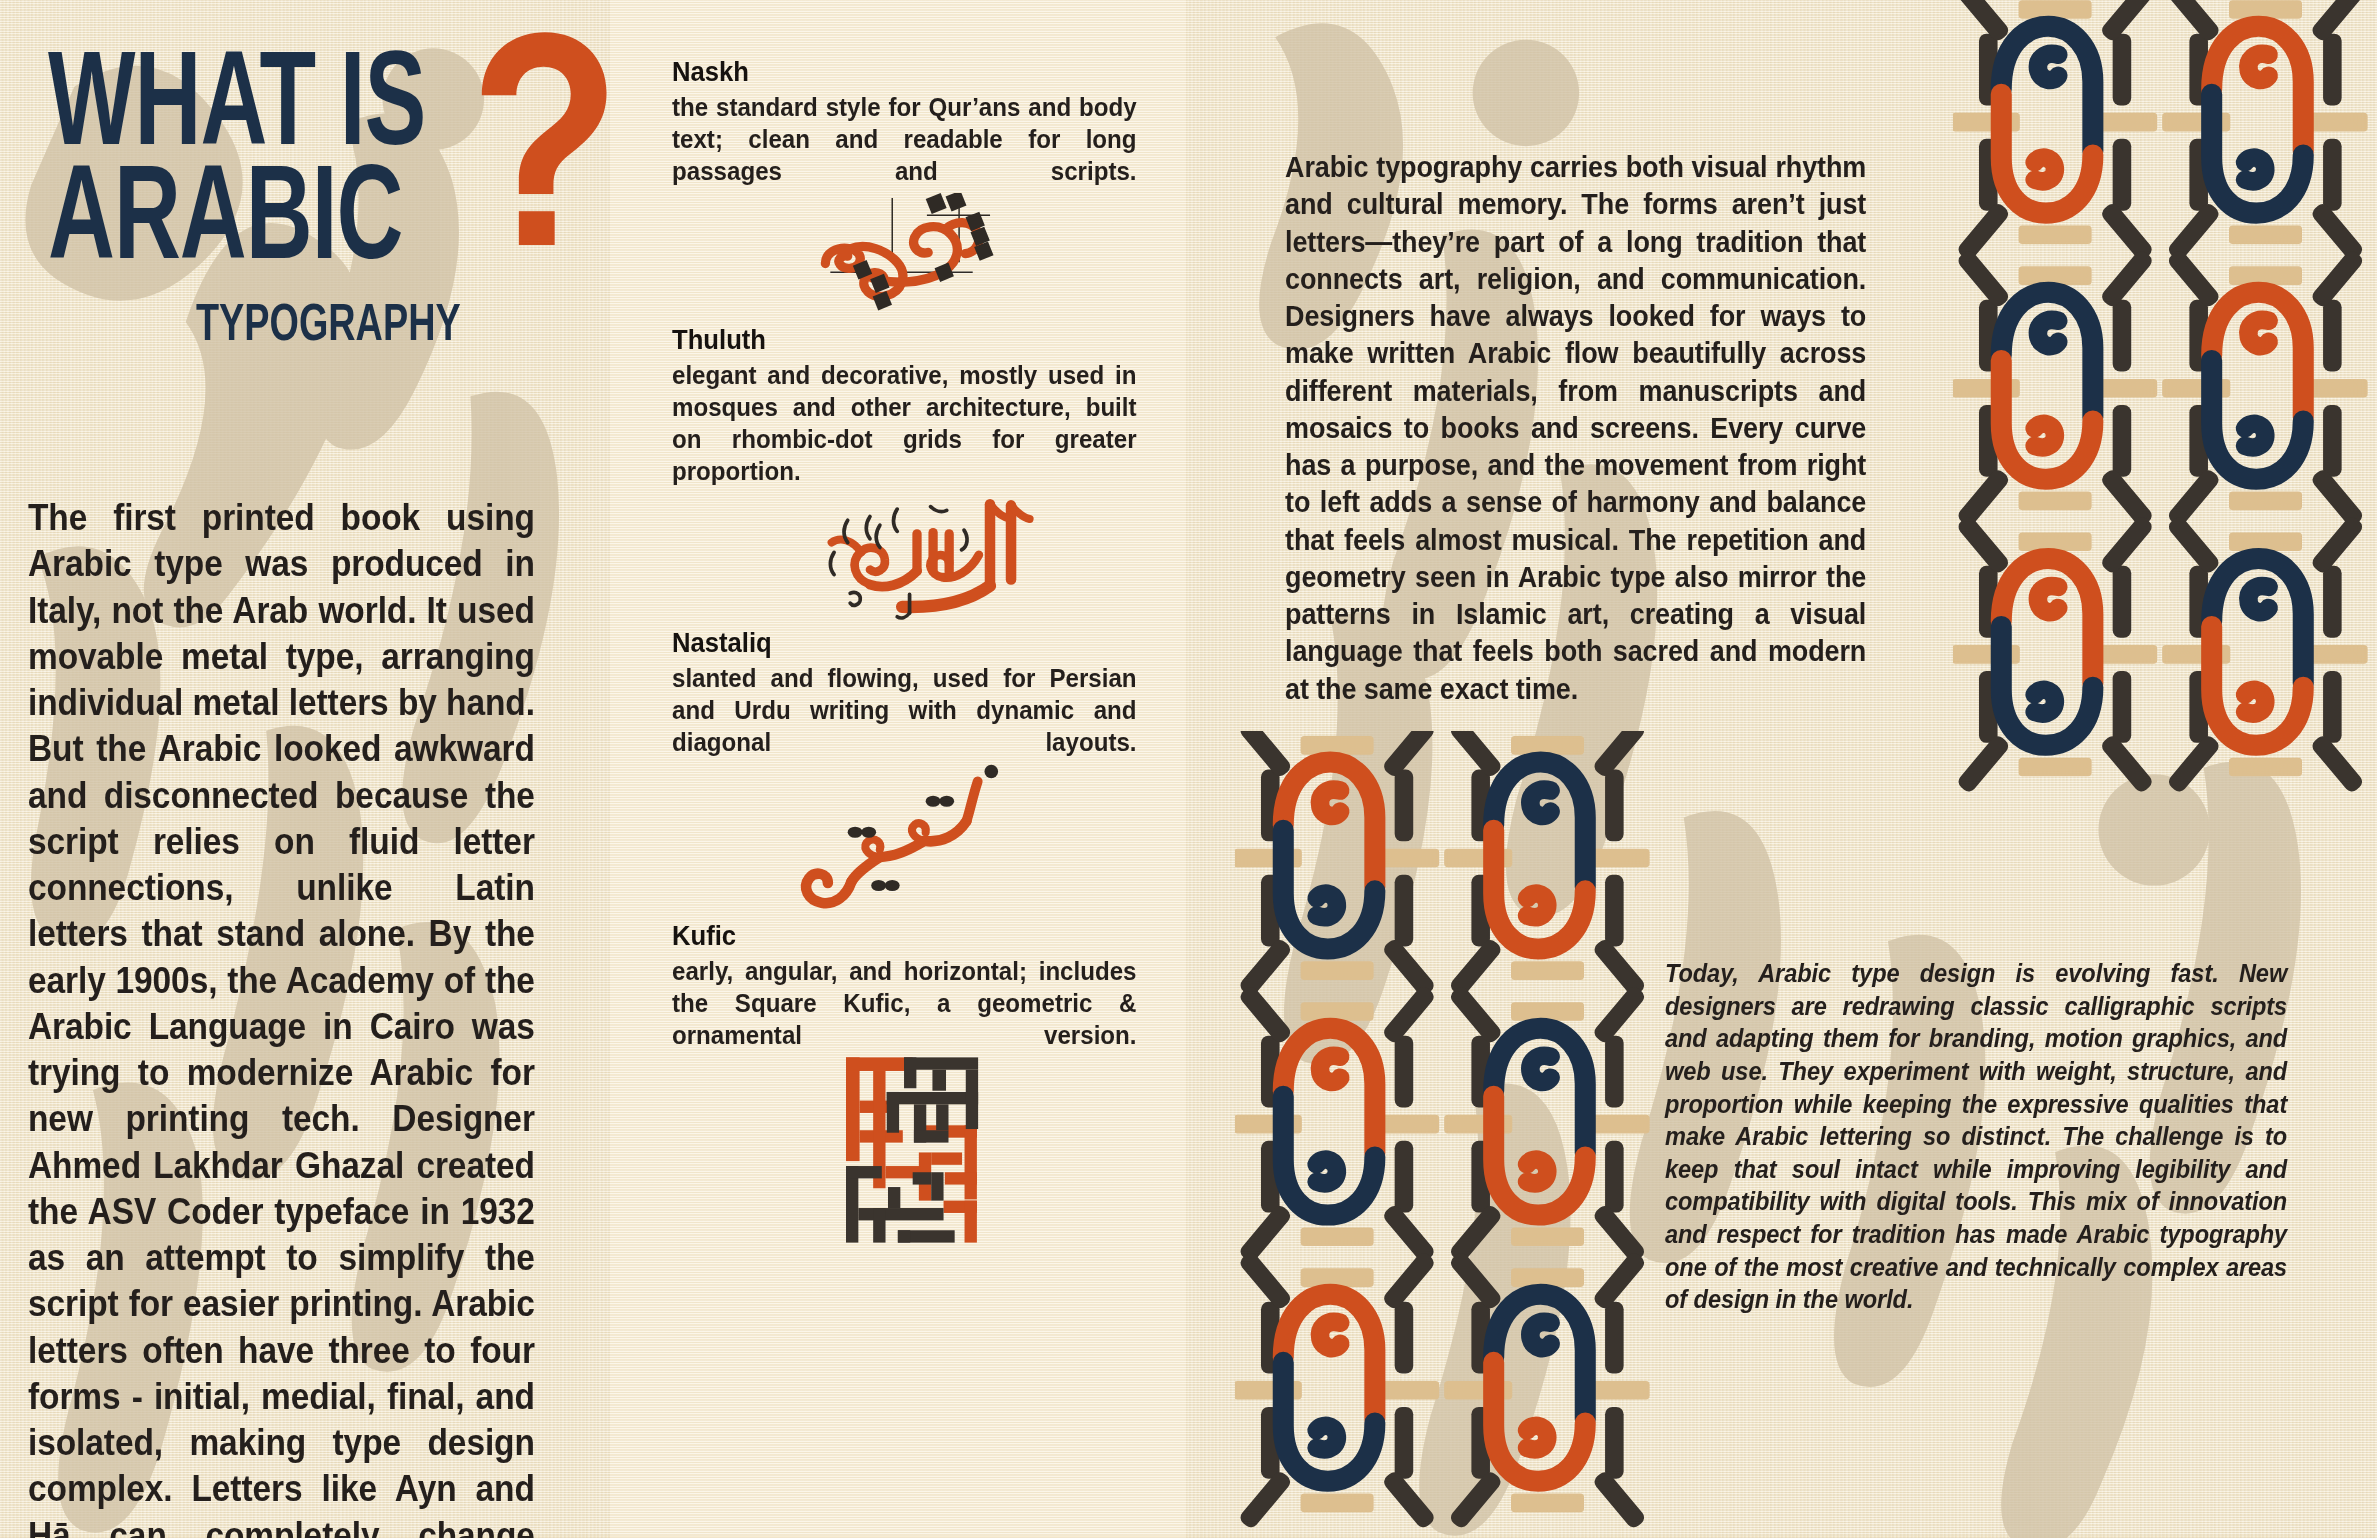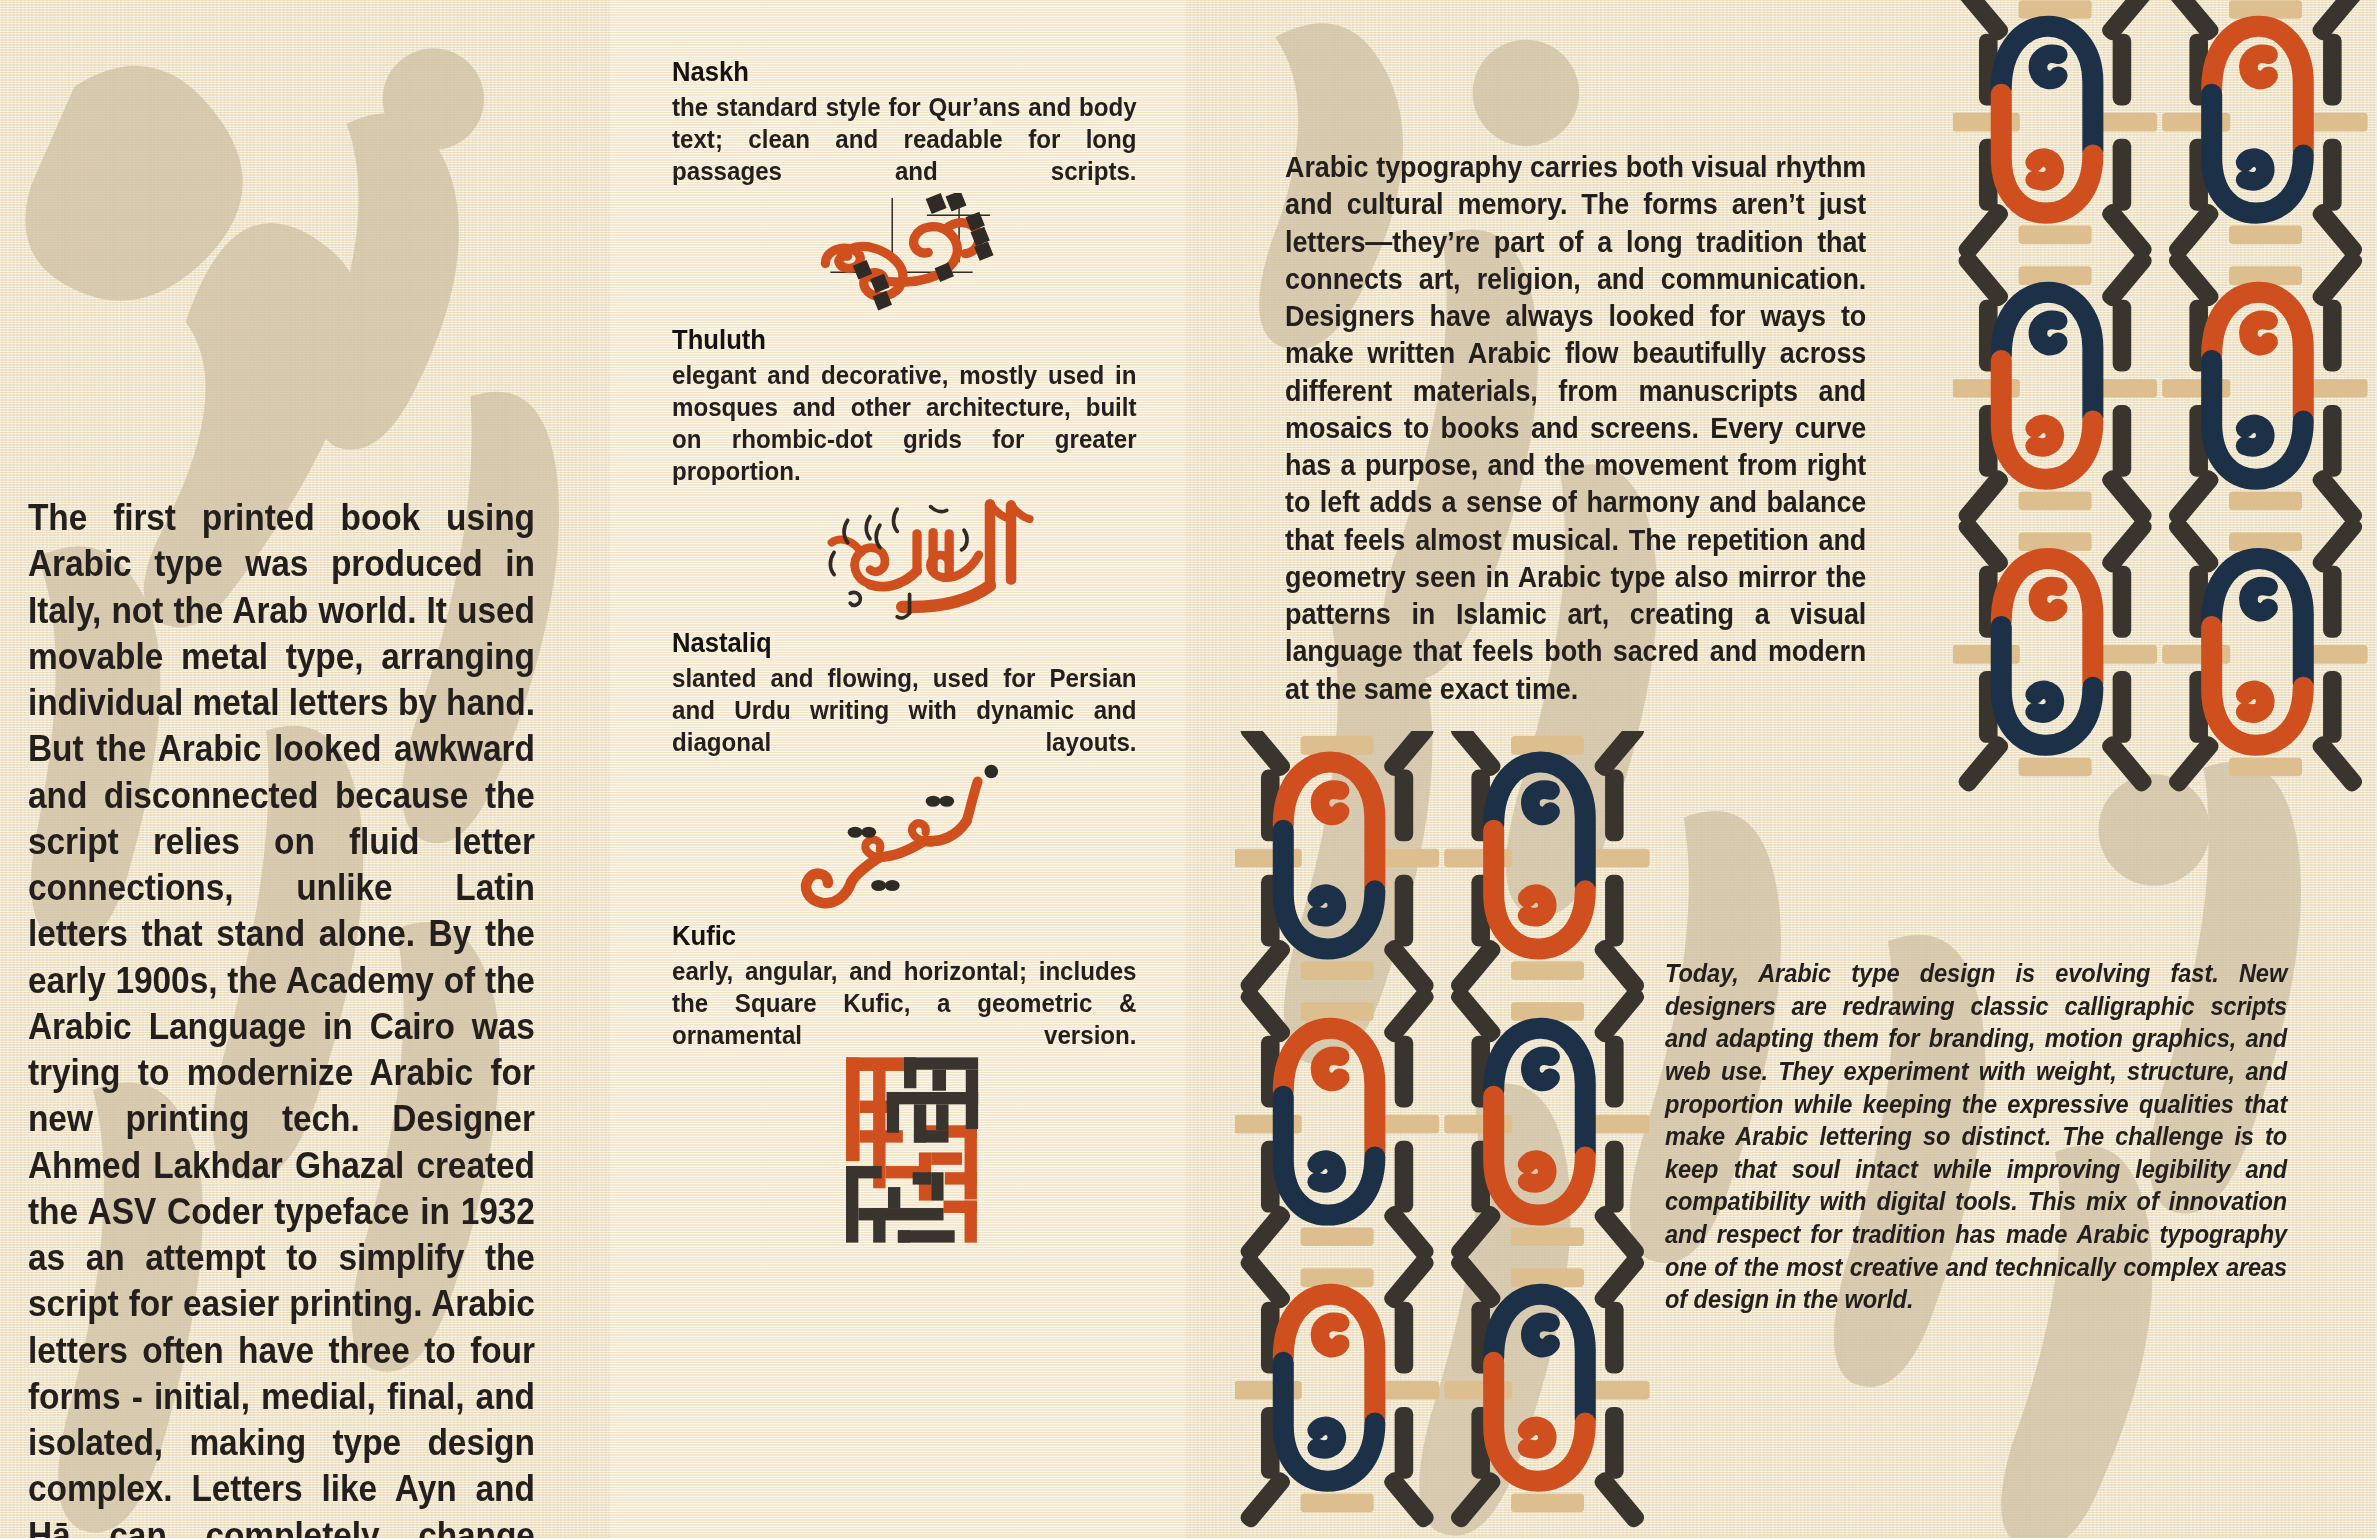--- a/index.html
+++ b/index.html
@@ -103,20 +103,31 @@
       <circle cx="2465" cy="150" r="86"></circle>
       <circle cx="3480" cy="1340" r="90"></circle>
       <circle cx="1790" cy="2270" r="84"></circle>
       <path d="M1640 120 q120 -60 170 90 q40 140 -60 340 q-60 120 -130 90 q-50 -30 -10 -160 q80 -220 30 -360 z"></path>
       <path d="M1720 1180 q126 -48 152 124 q26 176 -78 472 q-52 150 -130 118 q-55 -30 -13 -188 q102 -320 69 -526 z"></path>
     </g>
   </svg>
 
   <div class="mid-panel"></div>
 
+  <div id="title-block">
+    <svg id="t-qmark" viewBox="0 0 230 350">
+      <path d="M24 108 C24 44 70 6 126 6 C186 6 226 48 226 104 C226 152 200 178 166 204
+               C146 220 140 232 140 254 L140 268 L84 268 L84 246 C84 210 98 190 128 166
+               C154 146 168 132 168 106 C168 80 150 62 124 62 C96 62 80 82 80 108 Z" fill="#cf4f1e"></path>
+      <rect x="84" y="296" width="58" height="56" fill="#cf4f1e"></rect>
+    </svg>
+    <div class="t-line" id="t-what">WHAT IS</div>
+    <div class="t-line" id="t-arabic">ARABIC</div>
+    <div id="t-typo">TYPOGRAPHY</div>
+  </div>
 
   <div class="col" id="col-left">
     <div class="body-text">The first printed book using Arabic type was produced in Italy, not the Arab world. It used movable metal type, arranging individual metal letters by hand. But the Arabic looked awkward and disconnected because the script relies on fluid letter connections, unlike Latin letters that stand alone. By the early 1900s, the Academy of the Arabic Language in Cairo was trying to modernize Arabic for new printing tech. Designer Ahmed Lakhdar Ghazal created the ASV Coder typeface in 1932 as an attempt to simplify the script for easier printing. Arabic letters often have three to four forms - initial, medial, final, and isolated, making type design complex. Letters like Ayn and Hā can completely change shape depending on position. Arabic type today is becoming more experimental and expressive. Designers are finding ways to modernize the script without losing its rhythm or emotion. Many mix traditional calligraphy with clean digital geometry, creating fonts that feel both familiar and new. The focus has shifted from copying Latin structures to celebrating Arabic’s own natural flow.</div>
   </div>
 
   <div class="col" id="col-mid">
 
     <div class="script-sec">
       <div class="script-name">Naskh</div>
       <div class="script-desc">the standard style for Qur’ans and body text; clean and readable for long passages and scripts.</div>

